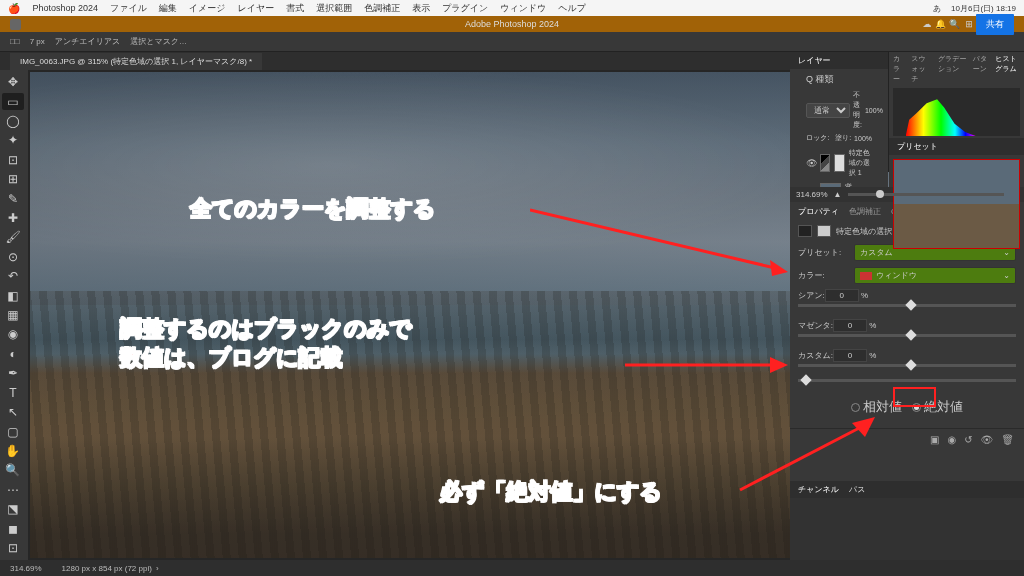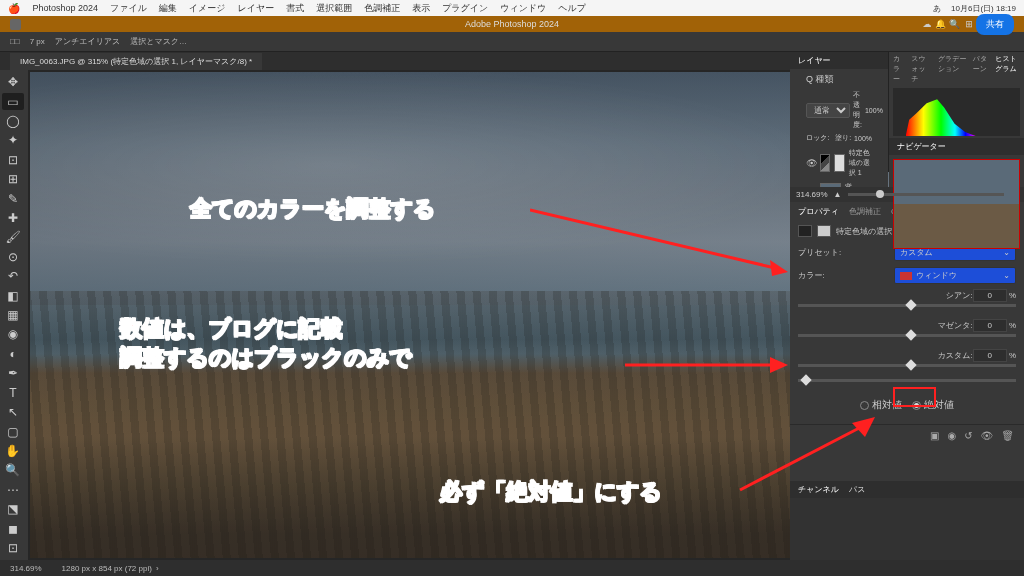--- a/index.html
+++ b/index.html
@@ -6,21 +6,21 @@
 body { background: #323232; color: #ccc; font-size: 9px; width: 1024px; height: 576px; overflow: hidden; position: relative; }
 
 .menubar { height: 16px; background: #f5f5f5; display: flex; align-items: center; padding: 0 8px; gap: 12px; color: #333; font-size: 9px; }
 .menubar .apple { font-size: 10px; }
 .menubar .app-name { font-weight: 400; }
 .menubar .right { margin-left: auto; display: flex; gap: 10px; font-size: 8px; }
 
 .topbar { height: 16px; background: #a16207; display: flex; align-items: center; padding: 0 10px; justify-content: flex-end; }
 .topbar .home { width: 11px; height: 11px; background: #666; border-radius: 2px; margin-right: auto; }
 .topbar .icon-btn { width: 14px; height: 14px; display: flex; align-items: center; justify-content: center; color: #ccc; }
-.topbar .share-btn { background: #1473e6; color: #fff; padding: 4px 10px; border-radius: 8px; font-size: 9px; }
+.topbar .share-btn { background: #1473e6; color: #fff; padding: 4px 10px; border-radius: 1px; font-size: 9px; }
 
 .optionsbar { height: 20px; background: #383838; display: flex; align-items: center; padding: 0 10px; gap: 10px; font-size: 8px; color: #bbb; border-bottom: 1px solid #222; }
 
 .tabbar { height: 18px; background: #2e2e2e; display: flex; align-items: center; padding: 0 10px; font-size: 8px; color: #ddd; }
 .tab-active { background: #383838; padding: 3px 10px; }
 
 .main { display: flex; height: calc(576px - 16px - 16px - 20px - 18px - 16px); }
 
 .toolbox { width: 28px; background: #383838; display: flex; flex-direction: column; gap: 3px; padding: 4px 2px; }
 .tool { width: 22px; height: 20px; display: flex; align-items: center; justify-content: center; color: #ccc; font-size: 12px; border-radius: 2px; }
@@ -58,28 +58,28 @@
 .zoom-slider { flex: 1; height: 3px; background: #555; position: relative; }
 .zoom-slider::after { content: ''; position: absolute; left: 18%; top: -3px; width: 8px; height: 8px; background: #ccc; border-radius: 50%; }
 
 .properties { background: #383838; flex: 1; padding: 0; }
 .prop-tabs { display: flex; gap: 10px; padding: 4px 8px; font-size: 8px; color: #999; }
 .prop-tabs .act { color: #fff; }
 .prop-title { display: flex; align-items: center; gap: 5px; padding: 4px 8px; font-size: 8px; }
 .prop-title .ticon { width: 14px; height: 12px; background: #222; border: 1px solid #555; }
 .prop-row { display: flex; align-items: center; padding: 3px 8px; gap: 6px; font-size: 8px; }
 .prop-label { width: 50px; color: #ccc; }
-.prop-select { flex: 1; background: #1d4ed8; border: 1px solid #333; padding: 2px 5px; color: #ccc; font-size: 8px; border-radius: 2px; display: flex; align-items: center; gap: 4px; margin-left: 40px; }
+.prop-select { flex: 1; background: #4d7c0f; border: 1px solid #333; padding: 2px 5px; color: #ccc; font-size: 8px; border-radius: 2px; display: flex; align-items: center; gap: 4px; }
 .color-chip { width: 12px; height: 8px; background: #c33; }
 .slider-row { padding: 2px 8px; }
-.slider-head { display: flex; justify-content: flex-end; align-items: center; font-size: 8px; margin-bottom: 2px; }
+.slider-head { display: flex; justify-content: flex-start; align-items: center; font-size: 8px; margin-bottom: 2px; }
 .slider-head input { width: 34px; background: #2e2e2e; border: 1px solid #444; color: #ccc; text-align: center; font-size: 8px; padding: 1px; }
 .slider-track { height: 3px; background: #555; position: relative; margin-bottom: 8px; }
 .slider-thumb { position: absolute; top: -3px; width: 8px; height: 8px; background: #ddd; transform: rotate(45deg); }
-.radio-row { display: flex; justify-content: center; gap: 10px; padding: 6px; font-size: 10px; }
+.radio-row { display: flex; justify-content: center; gap: 10px; padding: 6px; font-size: 13px; }
 .radio-opt { display: flex; align-items: center; gap: 3px; }
 .radio-circ { width: 9px; height: 9px; border: 1px solid #888; border-radius: 50%; display: flex; align-items: center; justify-content: center; }
 .radio-circ.checked::after { content: ''; width: 5px; height: 5px; background: #ddd; border-radius: 50%; }
 .prop-footer { display: flex; justify-content: flex-end; gap: 8px; padding: 5px 10px; font-size: 10px; color: #aaa; border-top: 1px solid #2a2a2a; margin-top: 6px; }
 
 .channels { background: #383838; }
 .channels-body { height: 62px; background: #323232; }
 
 .statusbar { position: absolute; bottom: 0; left: 0; right: 0; height: 16px; background: #2e2e2e; display: flex; align-items: center; padding: 0 10px; font-size: 8px; color: #bbb; }
 
@@ -216,21 +216,21 @@
           <span>グラデーション</span>
           <span>パターン</span>
           <span class="act">ヒストグラム</span>
         </div>
         <div class="histogram">
           <div class="hist-curve"></div>
         </div>
       </div>
       <div class="nav-panel">
         <div class="panel-header">
-            <span class="active-tab">ナビゲーター</span>
+            <span class="active-tab">プリセット</span>
           </div>
         <div class="nav-thumb"></div>
       </div>
     </div>
   </div>
 
   <div class="zoombar">
     <span>314.69%</span>
     <span>▲</span>
     <div class="zoom-slider"></div>
@@ -327,22 +327,22 @@
 </div>
 
 <div class="statusbar">
   <span>314.69%</span>
   <span style="margin-left:20px">1280 px x 854 px (72 ppi)</span>
   <span style="margin-left:4px">›</span>
 </div>
 
 <div class="callout" style="top:195px;left:190px">全てのカラーを調整する</div>
 <div class="callout" style="top:315px;left:120px">
+  <div>調整するのはブラックのみで</div>
   <div>数値は、ブログに記載</div>
-  <div>調整するのはブラックのみで</div>
 </div>
 <div class="callout" style="top:478px;left:440px">必ず「絶対値」にする</div>
 
 <svg class="arrow" style="top:200px;left:530px;width:260px;height:80px">
   <line class="arrow-line" x1="0" y1="10" x2="245" y2="68"></line>
   <polygon class="arrow-head" points="258,72 240,60 242,76"></polygon>
 </svg>
 <svg class="arrow" style="top:345px;left:625px;width:165px;height:30px">
   <line class="arrow-line" x1="0" y1="20" x2="150" y2="20"></line>
   <polygon class="arrow-head" points="163,20 145,12 145,28"></polygon>

